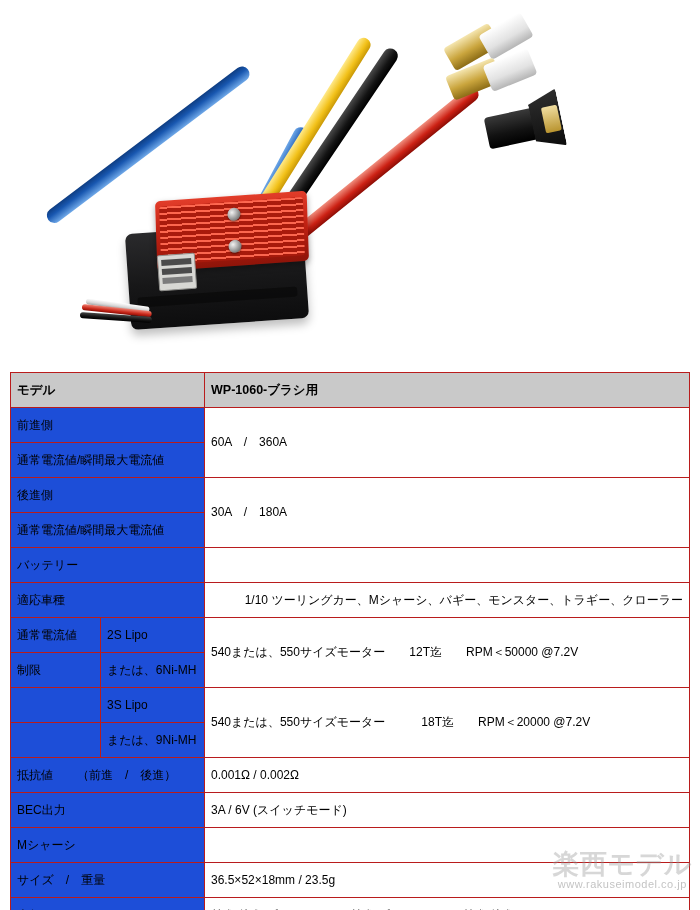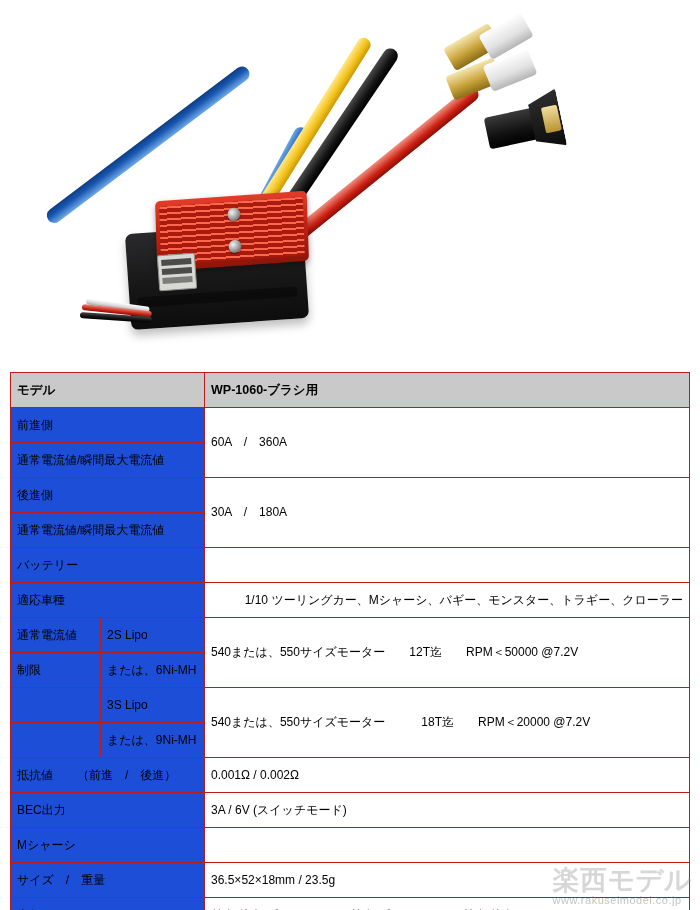--- a/index.html
+++ b/index.html
@@ -229,22 +229,22 @@
     left: 58px; top: 16px;
     width: 16px; height: 26px;
     background: linear-gradient(180deg, #f0dda0, #b9942f);
     border-radius: 2px;
   }
 
   
   .watermark {
     position: absolute;
     right: 8px;
-    bottom: 4px;
-    text-align: left;
+    bottom: 20px;
+    text-align: center;
     color: rgba(120,120,120,0.45);
     font-size: 11px;
     letter-spacing: 0.5px;
     pointer-events: none;
     margin-top: 37px;
   }
   .watermark .wm-logo {
     font-size: 27px;
     font-weight: bold;
     color: rgba(150,150,150,0.38);

